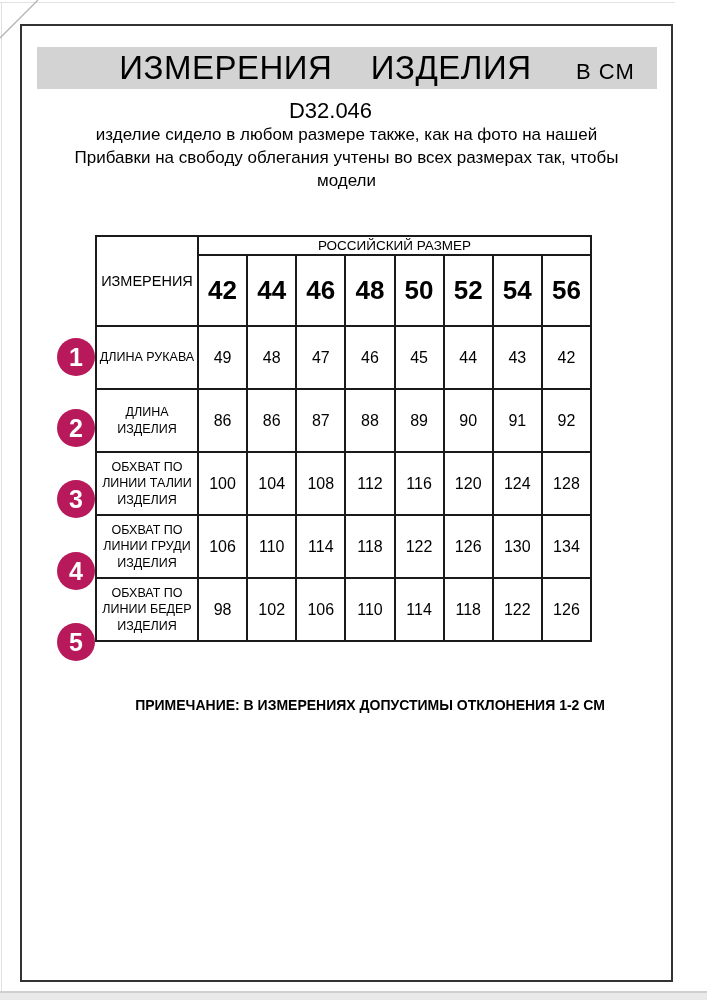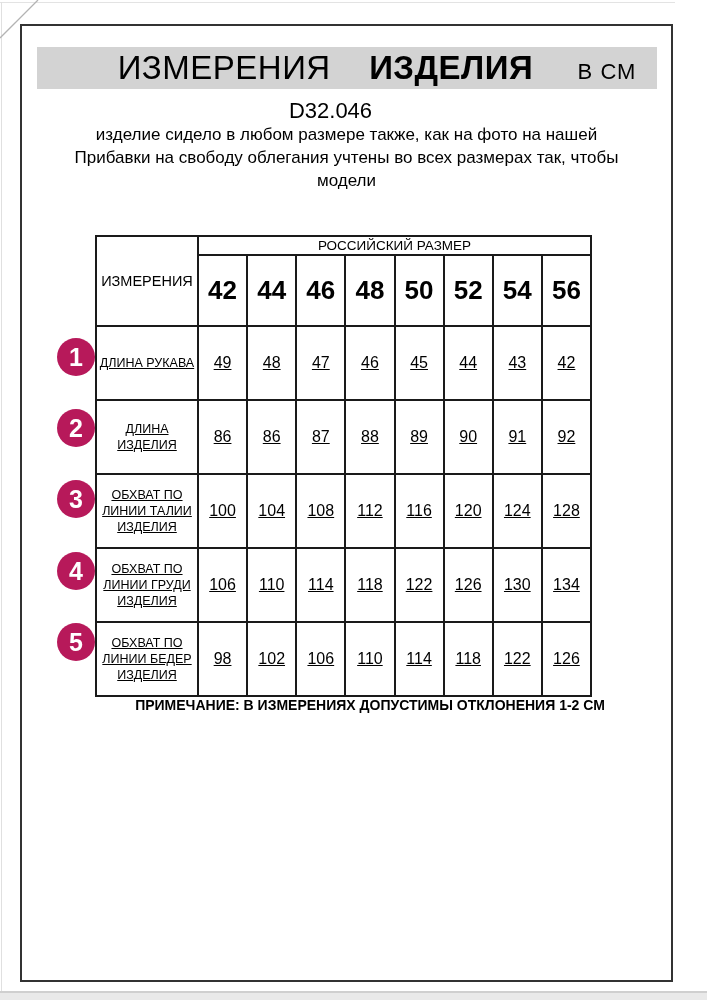--- a/index.html
+++ b/index.html
@@ -19,38 +19,38 @@
 
   
   .frame { left:20px; top:24px; width:653px; height:958px;
            border:2px solid #333333; box-sizing:border-box; }
 
   
   .title-bar { left:37px; top:47px; width:620px; height:42px; background:#d3d3d3;
                line-height:42px; text-align:center; box-sizing:border-box;
                padding-left:60px; white-space:nowrap; }
   .title-main  { font-size:33px; font-weight:400; letter-spacing:.5px; }
-  .title-bold  { font-size:33px; font-weight:700; margin-left:34px; letter-spacing:.5px; }
+  .title-bold  { font-size:33px; font-weight:400; margin-left:34px; letter-spacing:.5px; }
   .title-units { font-size:22px; font-weight:400; margin-left:40px; letter-spacing:1px; }
 
   .article { left:4px; top:98px; width:653px; text-align:center;
              font-size:22px; font-weight:400; }
   .desc { left:20px; top:123px; width:653px; text-align:center;
           font-size:17px; line-height:23px; font-weight:400; }
 
   
   table.size-table { left:95px; top:235px; width:497px;
                      border-collapse:collapse; table-layout:fixed; }
   table.size-table td { border:2px solid #1a1a1a; text-align:center;
                         vertical-align:middle; padding:0; }
   td.meas-cell { font-size:14.5px; width:100px; }
   td.rus-cell  { font-size:13.5px; height:17px;margin-left:44px; }
   tr.sizes-row { height:71px; }
   td.size-cell { font-size:26px; font-weight:700; }
-  tr.data-row  { height:74px;text-decoration:underline; }
+  tr.data-row  { height:63px; }
   td.lbl-cell  { font-size:12.5px; line-height:1.3; padding:0 3px; }
   td.val-cell  { font-size:16px; font-weight:400; }
 
   
   .badge { left:57px; width:38px; height:38px; border-radius:50%;
            background:#b7195a; color:#ffffff; font-size:25px; font-weight:700;
            display:flex; align-items:center; justify-content:center; }
   .badge-1 { top:338px; } .badge-2 { top:409px; } .badge-3 { top:480px; }
   .badge-4 { top:552px; } .badge-5 { top:623px; }
 

